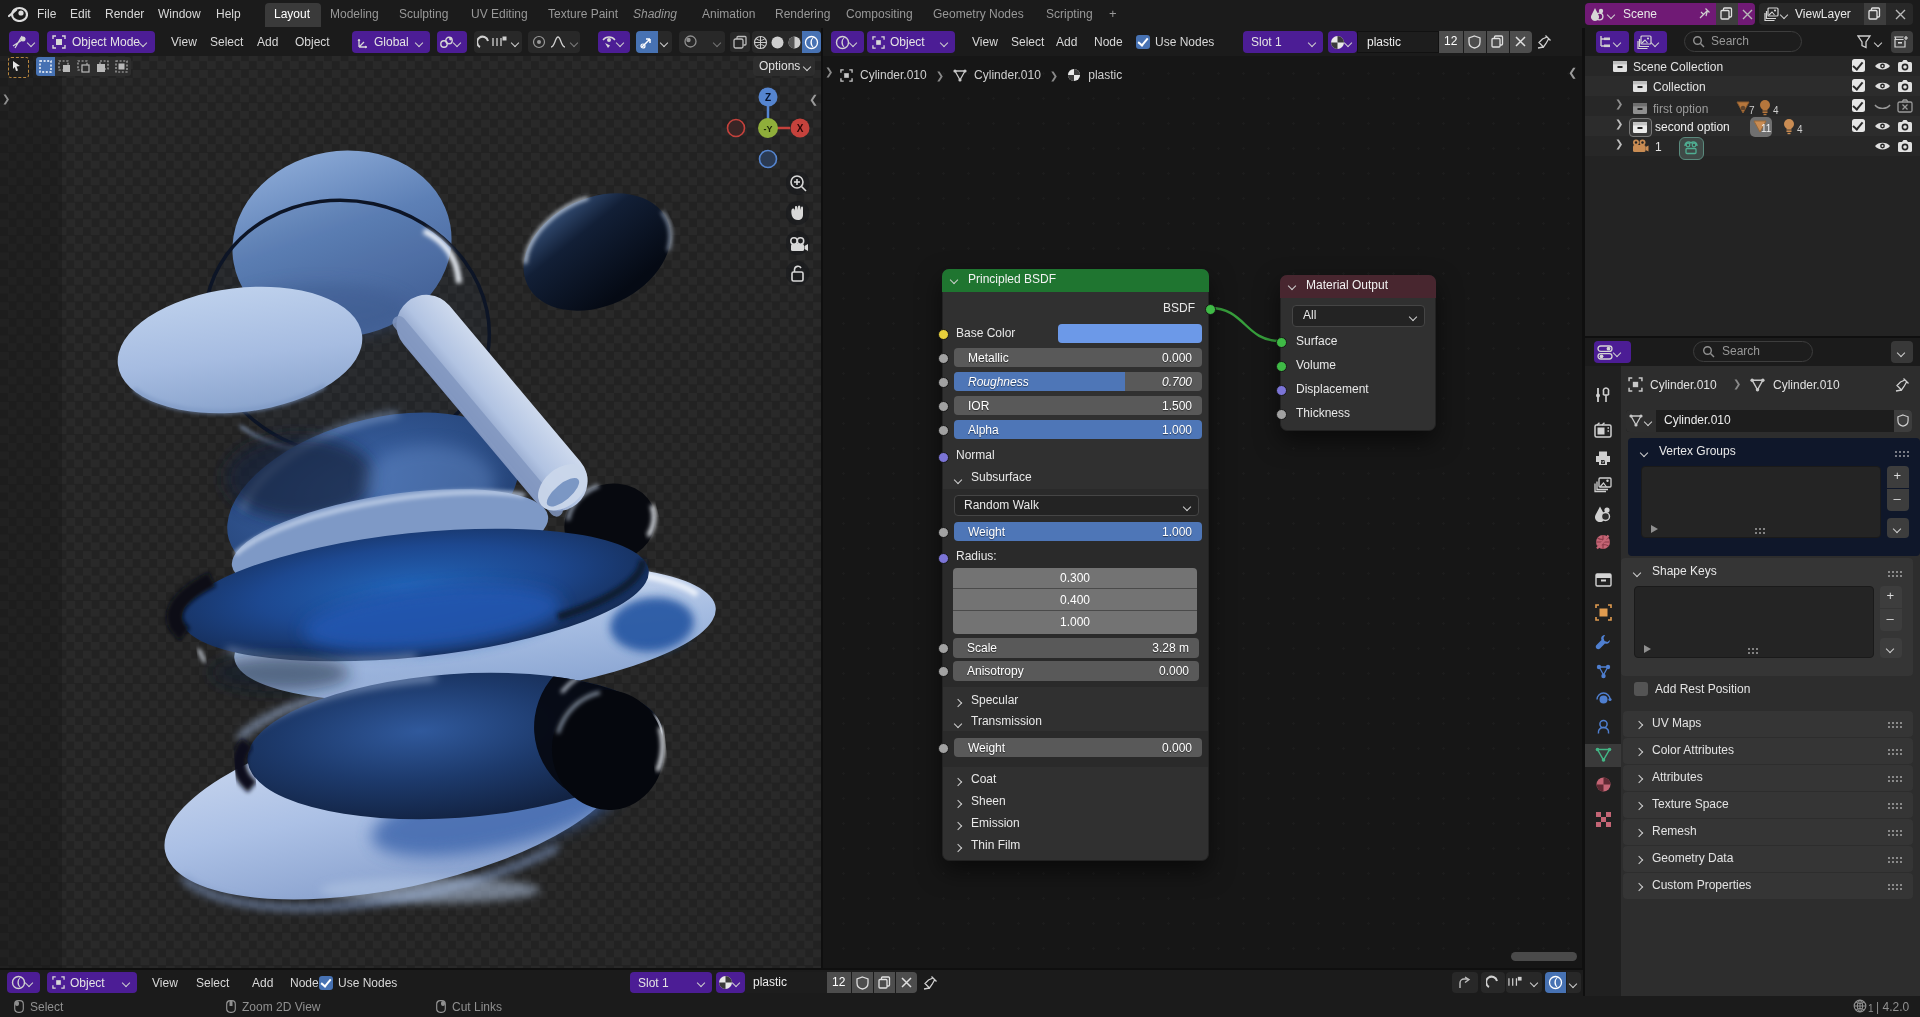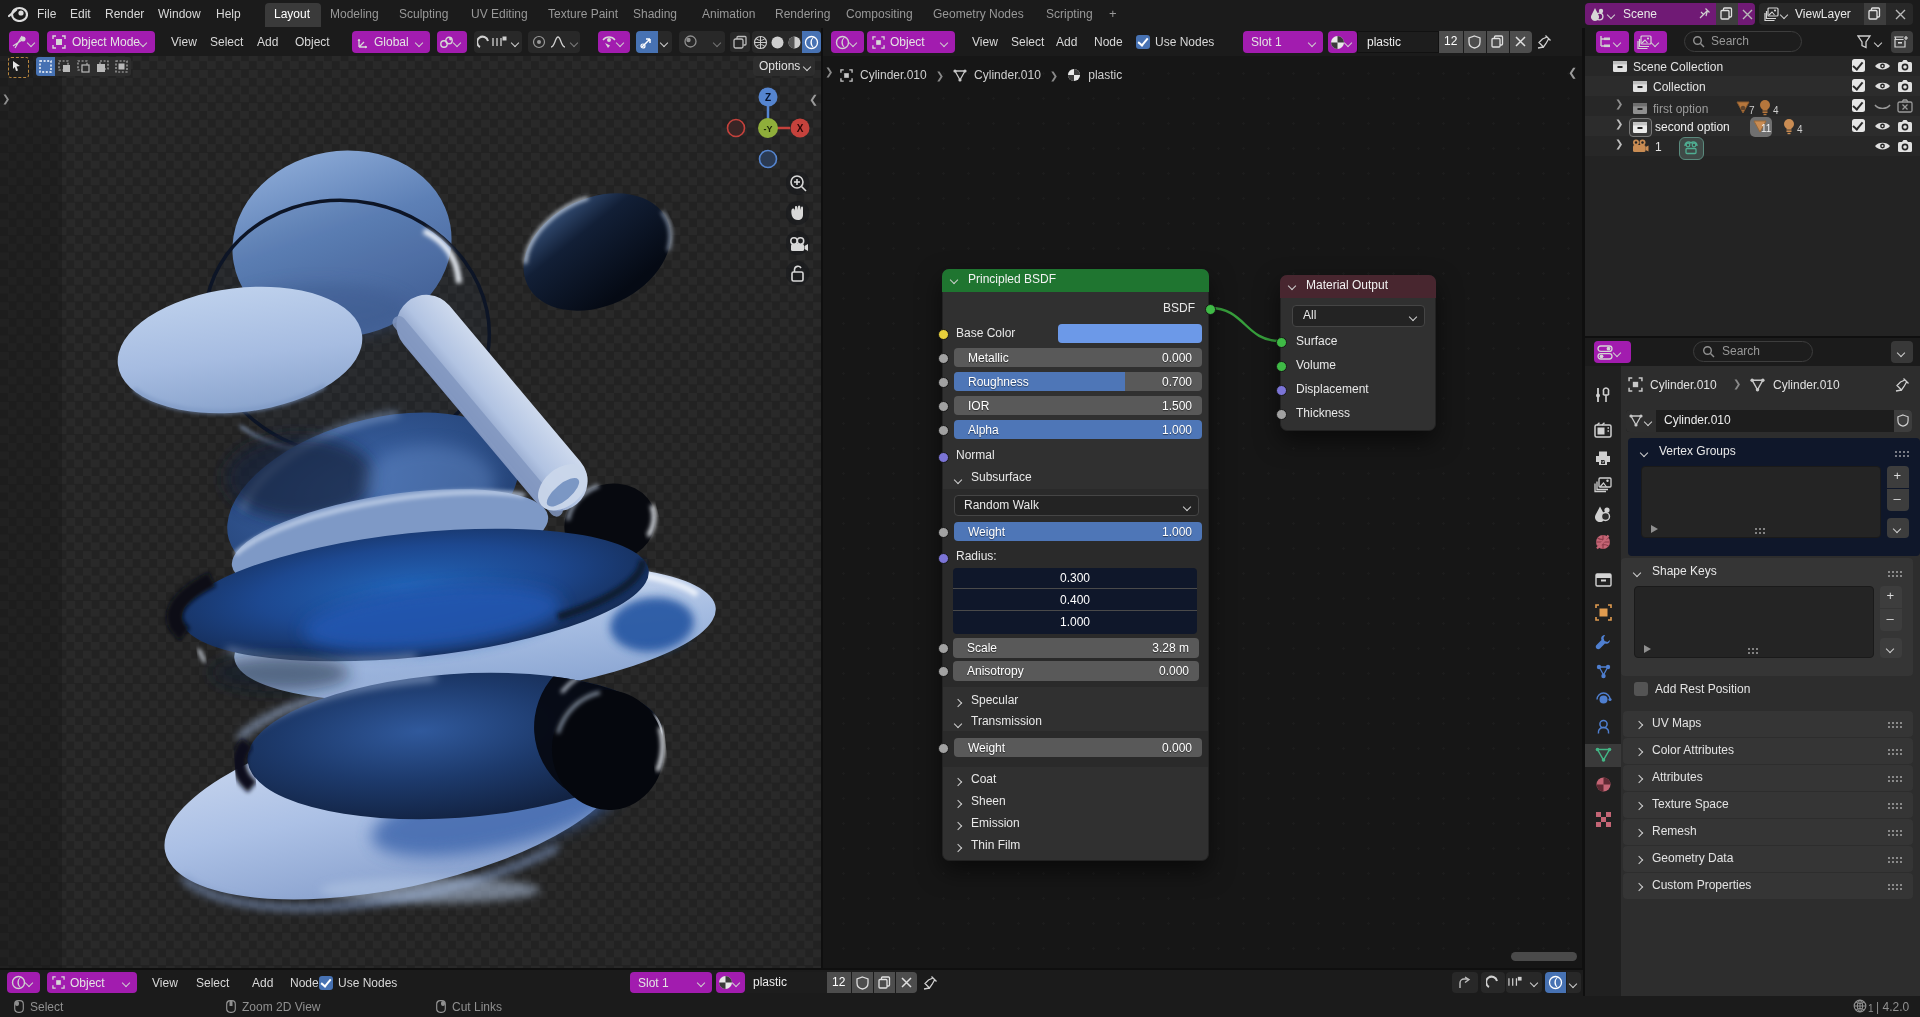--- a/index.html
+++ b/index.html
@@ -2,21 +2,21 @@
 <html><head>
 <meta charset="utf-8">
 <style>
   html,body{margin:0;padding:0;background:#0f0f0f;}
   #root{position:relative;width:1920px;height:1017px;overflow:hidden;background:#0f0f0f;
     font-family:"Liberation Sans", sans-serif;font-size:12px;color:#d8d8d8;}
   .abs{position:absolute;}
   .txt{white-space:nowrap;}
   .dim{color:#989898;}
   .hdr{background:#1b1b1b;}
-  .dd{background:#a21caf;border-radius:4px;display:flex;align-items:center;}
+  .dd{background:#4c1d95;border-radius:4px;display:flex;align-items:center;}
   .chev{width:7px;height:7px;display:inline-block;position:relative;}
   .chev:after{content:"";position:absolute;left:0;top:1px;width:5px;height:5px;
     border-right:1.6px solid #cfcfcf;border-bottom:1.6px solid #cfcfcf;transform:rotate(45deg);}
   .chevr:after{transform:rotate(-45deg);top:1px;left:-1px;}
   .sock{position:absolute;width:9px;height:9px;border-radius:50%;border:1px solid #171717;}
   .slider{position:absolute;height:19px;background:#595959;border-radius:4px;overflow:hidden;}
   .slider .lab{position:absolute;left:14px;top:2.5px;color:#fff;text-shadow:0 1px 1px rgba(0,0,0,.5);}
   .slider .val{position:absolute;right:10px;top:2.5px;color:#fff;text-shadow:0 1px 1px rgba(0,0,0,.5);}
   .panelrow{position:absolute;left:38px;right:7px;height:26px;background:#353535;border-radius:4px;}
   .panelrow .pt{position:absolute;left:29px;top:5px;color:#e3e3e3;}
@@ -44,21 +44,21 @@
     <div class="abs txt" style="left:70px;top:7px;">Edit</div>
     <div class="abs txt" style="left:105px;top:7px;">Render</div>
     <div class="abs txt" style="left:158px;top:7px;">Window</div>
     <div class="abs txt" style="left:216px;top:7px;">Help</div>
     <div class="abs" style="left:265px;top:3px;width:56px;height:24px;background:#3a3a3a;border-radius:4px 4px 0 0;"></div>
     <div class="abs txt" style="left:274px;top:7px;color:#fff;">Layout</div>
     <div class="abs txt dim" style="left:330px;top:7px;">Modeling</div>
     <div class="abs txt dim" style="left:399px;top:7px;">Sculpting</div>
     <div class="abs txt dim" style="left:471px;top:7px;">UV Editing</div>
     <div class="abs txt dim" style="left:548px;top:7px;">Texture Paint</div>
-    <div class="abs txt dim" style="left:633px;top:7px;">Shading</div>
+    <div class="abs txt dim" style="left:633px;top:7px;font-style:italic;">Shading</div>
     <div class="abs txt dim" style="left:702px;top:7px;">Animation</div>
     <div class="abs txt dim" style="left:775px;top:7px;">Rendering</div>
     <div class="abs txt dim" style="left:846px;top:7px;">Compositing</div>
     <div class="abs txt dim" style="left:933px;top:7px;">Geometry Nodes</div>
     <div class="abs txt dim" style="left:1046px;top:7px;">Scripting</div>
     <div class="abs txt dim" style="left:1109px;top:6px;font-size:13px;">+</div>
 
     <div class="abs dd" style="left:1585px;top:3px;width:170px;height:22px;background:#701a75;">
       <svg width="16" height="14" viewBox="0 0 16 14" style="margin-left:5px;">
           <path d="M5 1 L8.5 8 A4 4 0 1 1 1.5 8 Z" fill="#d6d6d6"></path>
@@ -535,21 +535,21 @@
         <span class="abs" style="left:26px;top:3px;color:#f2f2f2;">Principled BSDF</span>
       </div>
       <div class="abs" style="right:13px;top:31px;color:#e8e8e8;margin-left:8px;">BSDF</div>
 
       <div class="abs" style="left:13px;top:56px;color:#e8e8e8;">Base Color</div>
       <div class="abs" style="left:115px;top:54px;width:144px;height:19px;background:#6c99e8;border-radius:4px;"></div>
       <div class="slider" style="left:11px;top:78px;width:248px;">
           <span class="lab">Metallic</span>
           <span class="val">0.000</span>
         </div>
-      <div class="slider" style="left:11px;top:102px;width:248px;">
+      <div class="slider" style="left:11px;top:102px;width:248px;font-style:italic;">
           <div style="position:absolute;left:0;top:0;width:171px;height:19px;background:#4e76b7;"></div>
           <span class="lab">Roughness</span>
           <span class="val">0.700</span>
         </div>
       <div class="slider" style="left:11px;top:126px;width:248px;">
           <span class="lab">IOR</span>
           <span class="val">1.500</span>
         </div>
       <div class="slider" style="left:11px;top:150px;width:248px;background:#4e76b7;">
           <span class="lab">Alpha</span>
@@ -561,21 +561,21 @@
       <div class="abs" style="left:0;top:219px;width:265px;height:198px;background:#2a2a2a;">
         <div class="abs" style="left:11px;top:6px;width:245px;height:21px;background:#232323;border:1px solid #454545;border-radius:4px;box-sizing:border-box;">
           <span class="abs" style="left:9px;top:2px;color:#e8e8e8;">Random Walk</span>
           <span class="chev" style="position:absolute;right:7px;top:7px;"></span>
         </div>
         <div class="slider" style="left:11px;top:33px;width:248px;background:#4e76b7;">
             <span class="lab">Weight</span>
             <span class="val">1.000</span>
           </div>
         <div class="abs" style="left:13px;top:60px;color:#e8e8e8;">Radius:</div>
-        <div class="abs" style="left:10px;top:79px;width:244px;height:66px;background:#0f172a;border-radius:4px;overflow:hidden;">
+        <div class="abs" style="left:10px;top:79px;width:244px;height:66px;background:#737373;border-radius:4px;overflow:hidden;">
           <div class="abs" style="left:0;top:0;width:244px;height:21px;color:#fff;text-align:center;padding-top:3px;border-bottom:1px solid #4a4a4a;box-sizing:border-box;">0.300</div>
           <div class="abs" style="left:0;top:22px;width:244px;height:21px;color:#fff;text-align:center;padding-top:3px;border-bottom:1px solid #4a4a4a;box-sizing:border-box;">0.400</div>
           <div class="abs" style="left:0;top:44px;width:244px;height:22px;color:#fff;text-align:center;padding-top:3px;box-sizing:border-box;">1.000</div>
         </div>
         <div class="slider" style="left:10px;top:149px;width:246px;height:20px;">
             <span class="lab">Scale</span>
             <span class="val">3.28 m</span>
           </div>
         <div class="slider" style="left:10px;top:172px;width:246px;height:20px;">
             <span class="lab">Anisotropy</span>

